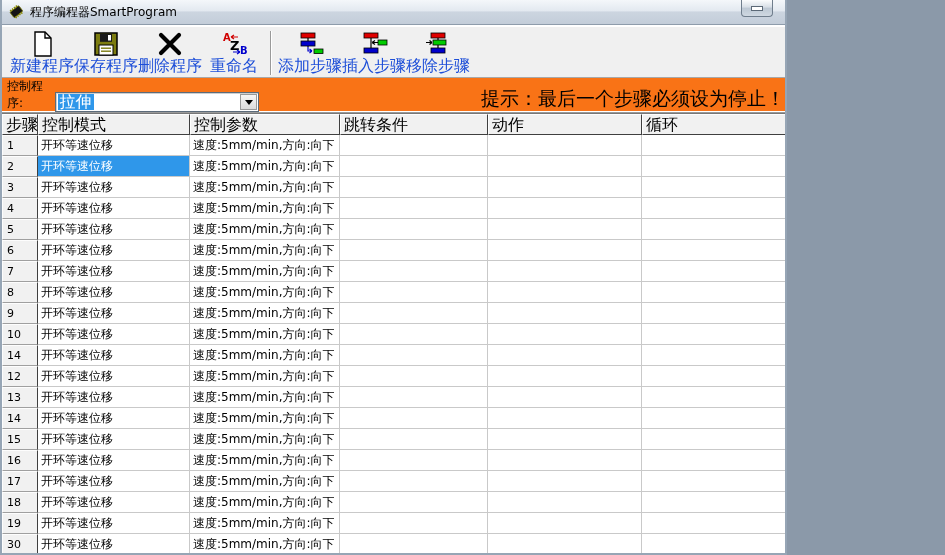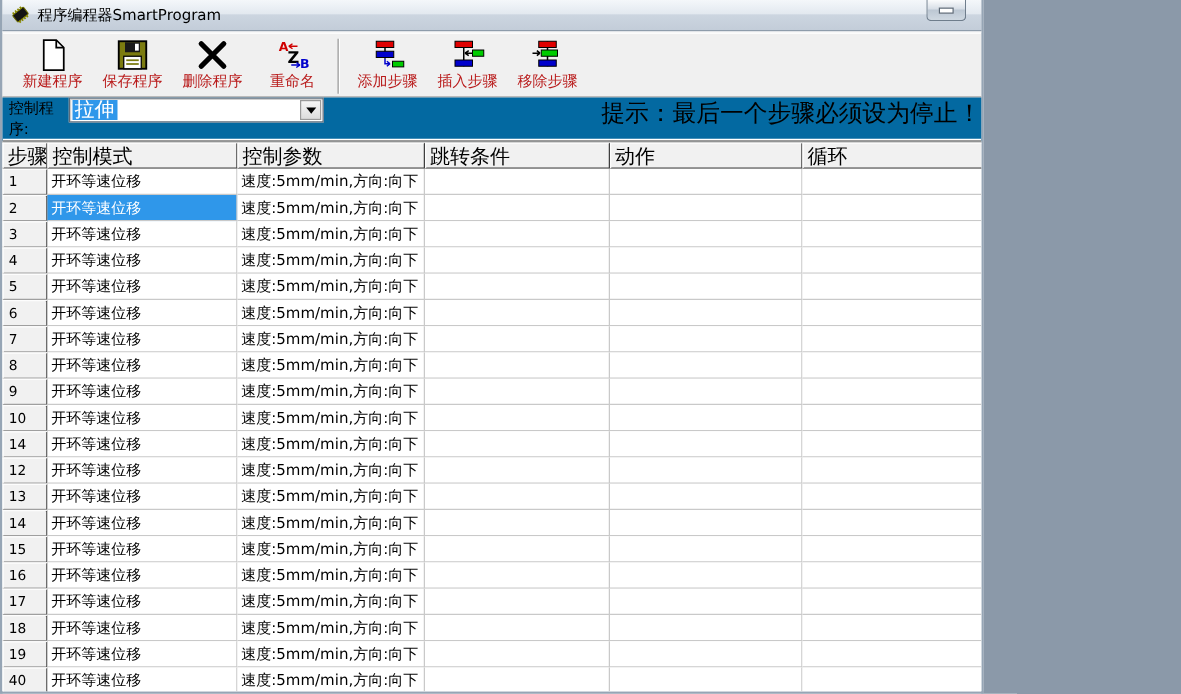--- a/index.html
+++ b/index.html
@@ -20,26 +20,26 @@
             background:linear-gradient(#fbfcfd,#d7dee6 45%,#bcc7d3 50%,#cfd8e1 100%);
             display:flex; align-items:center; justify-content:center; cursor:default; }
   .winbtn .glyph { width:12px; height:5px; background:#fff; border:1px solid #5c6977; }
 
   
   .toolbar { flex:0 0 53px; background:#f0f0f0; border-top:1px solid #fff; border-bottom:1px solid #a8a8a8;
              box-shadow:0 1px 0 #fff inset; display:flex; align-items:flex-start; padding:3px 0 0 8px; }
   .tbtn { width:64px; height:47px; display:flex; flex-direction:column; align-items:center;
           justify-content:flex-start; background:transparent; border:1px solid transparent; cursor:default; }
   .tbtn .ticon { height:28px; display:flex; align-items:center; justify-content:center; }
-  .tbtn .tlabel { font-size:12px; color:#b91c1c; line-height:15px; white-space:nowrap; }
+  .tbtn .tlabel { font-size:16px; color:#1d4ed8; line-height:15px; white-space:nowrap; }
   .tsep { width:2px; height:44px; margin:2px 6px 0 4px;
           border-left:1px solid #9a9a9a; border-right:1px solid #fff; }
 
   
-  .controlbar { flex:0 0 29px; background:#0369a1; display:flex; align-items:flex-start; padding-left:5px;
+  .controlbar { flex:0 0 29px; background:#f97316; display:flex; align-items:flex-end; padding-left:5px;
                 border-bottom:1px solid #9a9a9a; box-shadow:0 -1px 0 #fff inset; }
   .cb-label { font-size:12px; color:#000; }
   .combo { width:233px; height:20px; margin-left:2px; background:#fff;
            border:1px solid #5c6b7a; box-shadow:1px 1px 0 #cfcfcf inset; display:flex; align-items:center; position:relative; }
   .combo .combo-value { margin-left:2px; padding:0 2px; background:#2f97ea; color:#fff; font-size:16px; line-height:16px; }
   .combo .combo-arrow-btn { position:absolute; right:1px; top:1px; width:17px; height:16px;
            background:linear-gradient(#f6f6f6,#dcdcdc); border:1px solid #9a9a9a;
            display:flex; align-items:center; justify-content:center; }
   .combo .combo-arrow-btn .arr { width:0; height:0; border-left:4px solid transparent; border-right:4px solid transparent; border-top:5px solid #000; }
   .cb-hint { margin-left:222px; font-size:19px; color:#000; white-space:nowrap; }
@@ -361,21 +361,21 @@
         <div class="grow">
           <div class="ncell c0">19</div>
           <div class="dcell c1">开环等速位移</div>
           <div class="dcell c2">速度:5mm/min,方向:向下</div>
           <div class="dcell c3"></div>
           <div class="dcell c4"></div>
           <div class="dcell c5"></div>
           <div class="dcell c6"></div>
         </div>
         <div class="grow">
-          <div class="ncell c0">40</div>
+          <div class="ncell c0">30</div>
           <div class="dcell c1">开环等速位移</div>
           <div class="dcell c2">速度:5mm/min,方向:向下</div>
           <div class="dcell c3"></div>
           <div class="dcell c4"></div>
           <div class="dcell c5"></div>
           <div class="dcell c6"></div>
         </div>
       </div>
   </div>
 

